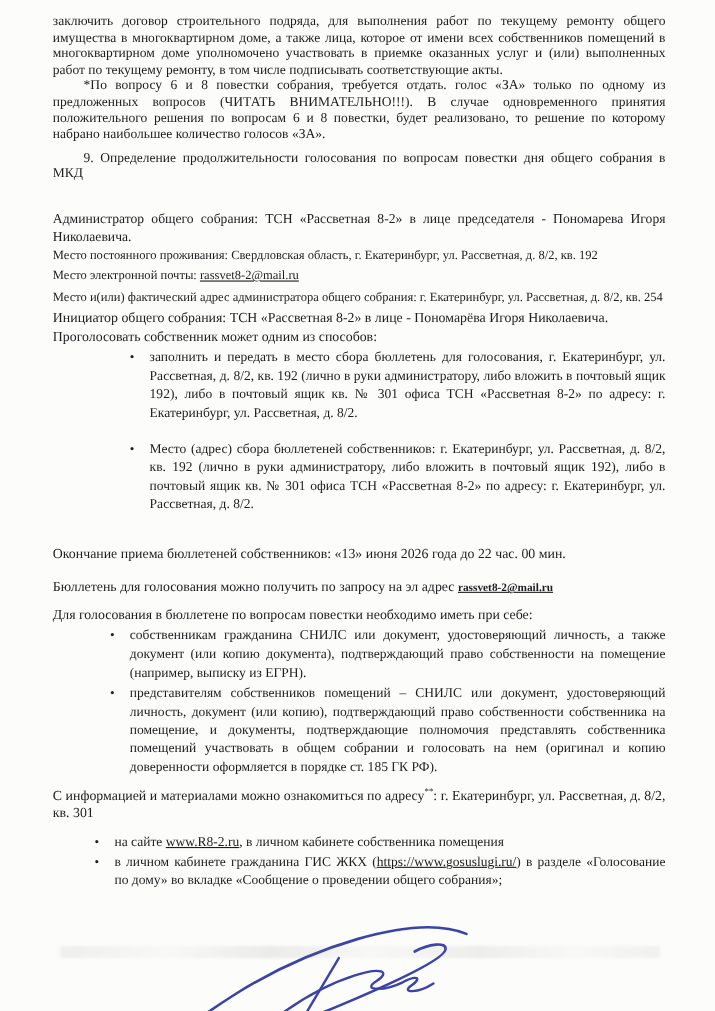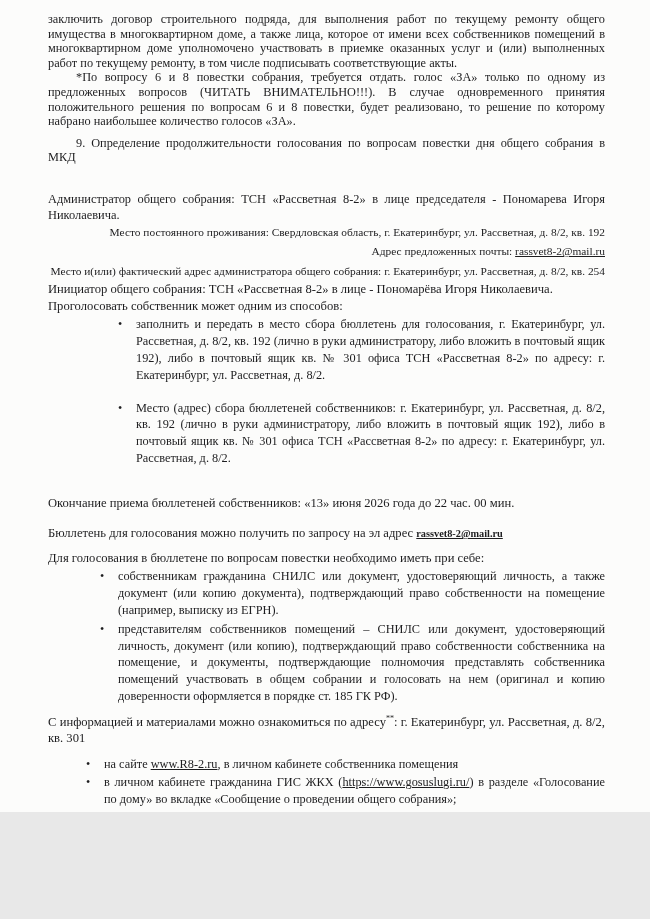--- a/index.html
+++ b/index.html
@@ -1,18 +1,18 @@
 <!DOCTYPE html>
 <html lang="ru"><head>
 <meta charset="utf-8">
 <style>
   html,body{margin:0;padding:0;background:#e8e8e8;}
   .page{
     position:relative;
-    width:650px;height:812px;
+    width:650px;height:919px;
     margin:0 auto;
     background:#fcfcfb;
     overflow:hidden;
     font-family:"Liberation Serif","DejaVu Serif",serif;
     color:#1d1d1f;
     box-sizing:border-box;
     padding:12px 45px 0 48px;
   }
   p{margin:0;}
   .body-text{
@@ -21,21 +21,21 @@
     text-align:justify;
   }
   .indent{text-indent:28px;}
   .b{font-weight:normal;}
   .u{text-decoration:underline;}
   .sm{font-size:10.3px;}
   sup{font-size:8px;line-height:0;}
   .details{
     font-size:11.4px;
     line-height:19.5px;
-    text-align:right;
+    text-align:left;
   }
   .gap-lg{height:26px;}
   .gap-md{height:14px;}
   .gap-sm{height:7px;}
   ul.blist{
     margin:2px 0 0 0;
     padding:0 0 0 70px;
   }
   ul.blist li{
     list-style:none;
@@ -91,21 +91,21 @@
 
   <div class="gap-sm"></div>
   <p class="body-text indent"><span>9. Определение продолжительности голосования по вопросам повестки дня общего собрания в МКД</span></p>
 
   <div class="gap-lg"></div>
 
   <p class="body-text" style="text-align:justify;font-size:12.4px;line-height:16px;"><span class="b">Администратор общего собрания: ТСН «Рассветная 8-2» в лице председателя - </span><span>Пономарева Игоря Николаевича.</span></p>
 
   <div class="details">
     <p><span>Место постоянного проживания: Свердловская область, г. Екатеринбург, ул. Рассветная, д. 8/2, кв. 192</span></p>
-    <p><span>Адрес предложенных почты: </span><span class="u">rassvet8-2@mail.ru</span></p>
+    <p><span>Место электронной почты: </span><span class="u">rassvet8-2@mail.ru</span></p>
     <p><span>Место и(или) фактический адрес администратора общего собрания: г. Екатеринбург, ул. Рассветная, д. 8/2, кв. 254</span></p>
   </div>
 
   <p class="bold-line"><span class="b">Инициатор общего собрания: ТСН «Рассветная 8-2» в лице - Пономарёва Игоря Николаевича.</span></p>
   <p class="bold-line"><span class="b">Проголосовать собственник может одним из способов:</span></p>
 
   <ul class="blist">
     <li><span>заполнить и передать в место сбора бюллетень для голосования, г. Екатеринбург, ул. Рассветная, д. 8/2, кв. 192 (лично в руки администратору, либо вложить в почтовый ящик 192), либо в почтовый ящик кв. № 301 офиса ТСН «Рассветная 8-2» по адресу: г. Екатеринбург, ул. Рассветная, д. 8/2.</span></li>
     <li class="spaced-before"><span class="b">Место (адрес) сбора бюллетеней собственников</span><span>: г. Екатеринбург, ул. Рассветная, д. 8/2,  кв. 192 (лично в руки администратору, либо вложить в почтовый ящик 192), либо в почтовый ящик кв. № 301 офиса ТСН «Рассветная 8-2» по адресу: г. Екатеринбург, ул. Рассветная, д. 8/2.</span></li>
   </ul>

